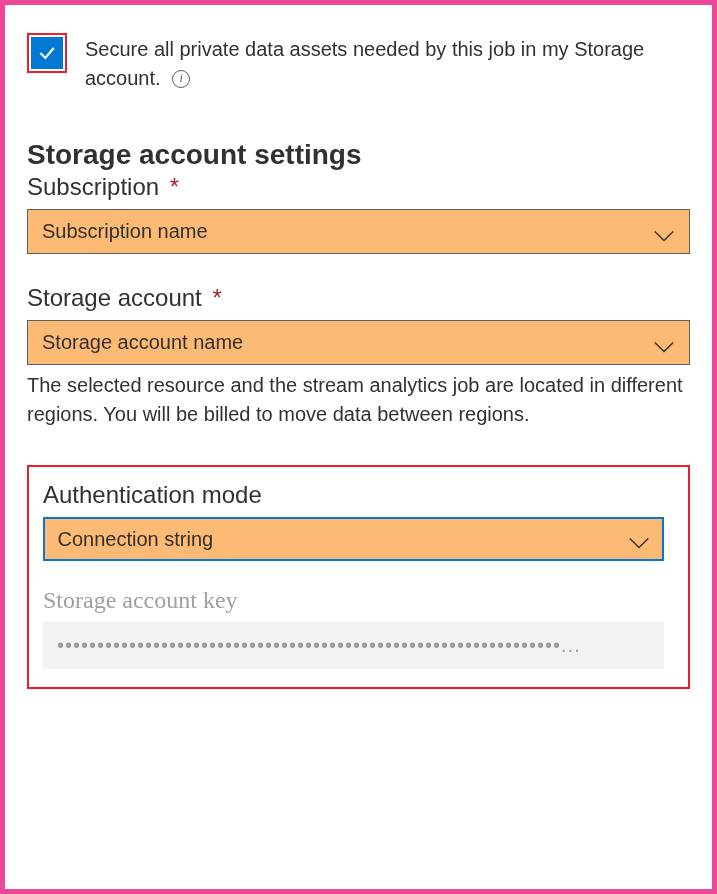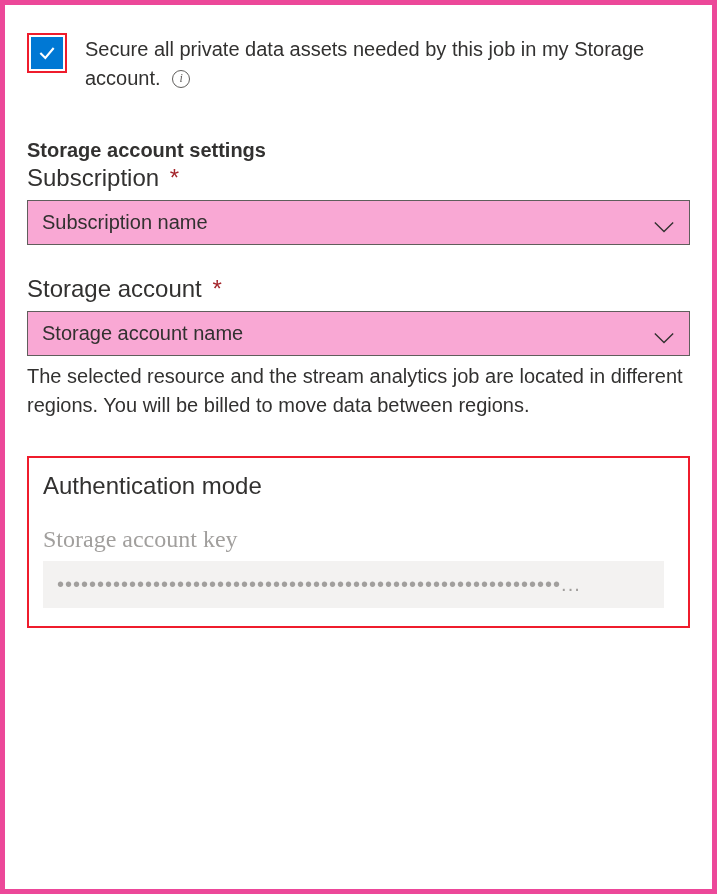--- a/index.html
+++ b/index.html
@@ -65,21 +65,21 @@
       font-style: italic;
       font-family: Georgia, serif;
       color: #605e5c;
       vertical-align: middle;
       margin-left: 6px;
       position: relative;
       top: -1px;
     }
     .section-title {
       font-weight: 700;
-      font-size: 20px;
+      font-size: 28px;
       margin-bottom: 2px;
     }
     .section-desc {
       line-height: 1.45;
       margin-bottom: 42px;
     }
     .field {
       margin-bottom: 30px;
     }
     .field-label {
@@ -94,21 +94,21 @@
       color: #a4262c;
       margin-left: 4px;
     }
     .select {
       border: 1px solid #605e5c;
       padding: 10px 14px;
       display: flex;
       align-items: center;
       justify-content: space-between;
       cursor: pointer;
-      background: #f9a8d4;
+      background: #fdba74;
     }
     .select.focused {
       border: 2.5px solid #0078d4;
       padding: 8.5px 12.5px;
     }
     .chevron {
       width: 22px;
       height: 14px;
     }
     .chevron svg {
@@ -195,20 +195,28 @@
           </svg>
       </span>
     </div>
     <div class="helper-text">The selected resource and the stream analytics job are located in different regions. You will be billed to move data between regions.</div>
   </div>
 
   <div class="highlight-box">
 
     <div class="field">
       <div class="field-label">Authentication mode</div>
+      <div class="select focused">
+        <span>Connection string</span>
+        <span class="chevron">
+          <svg viewBox="0 0 24 14">
+              <polyline points="2,2 12,12 22,2"></polyline>
+            </svg>
+        </span>
+      </div>
     </div>
 
     <div class="field">
       <div class="field-label disabled">Storage account key</div>
       <div class="readonly-input">•••••••••••••••••••••••••••••••••••••••••••••••••••••••••••••••...</div>
     </div>
 
   </div>
 
 </div>

